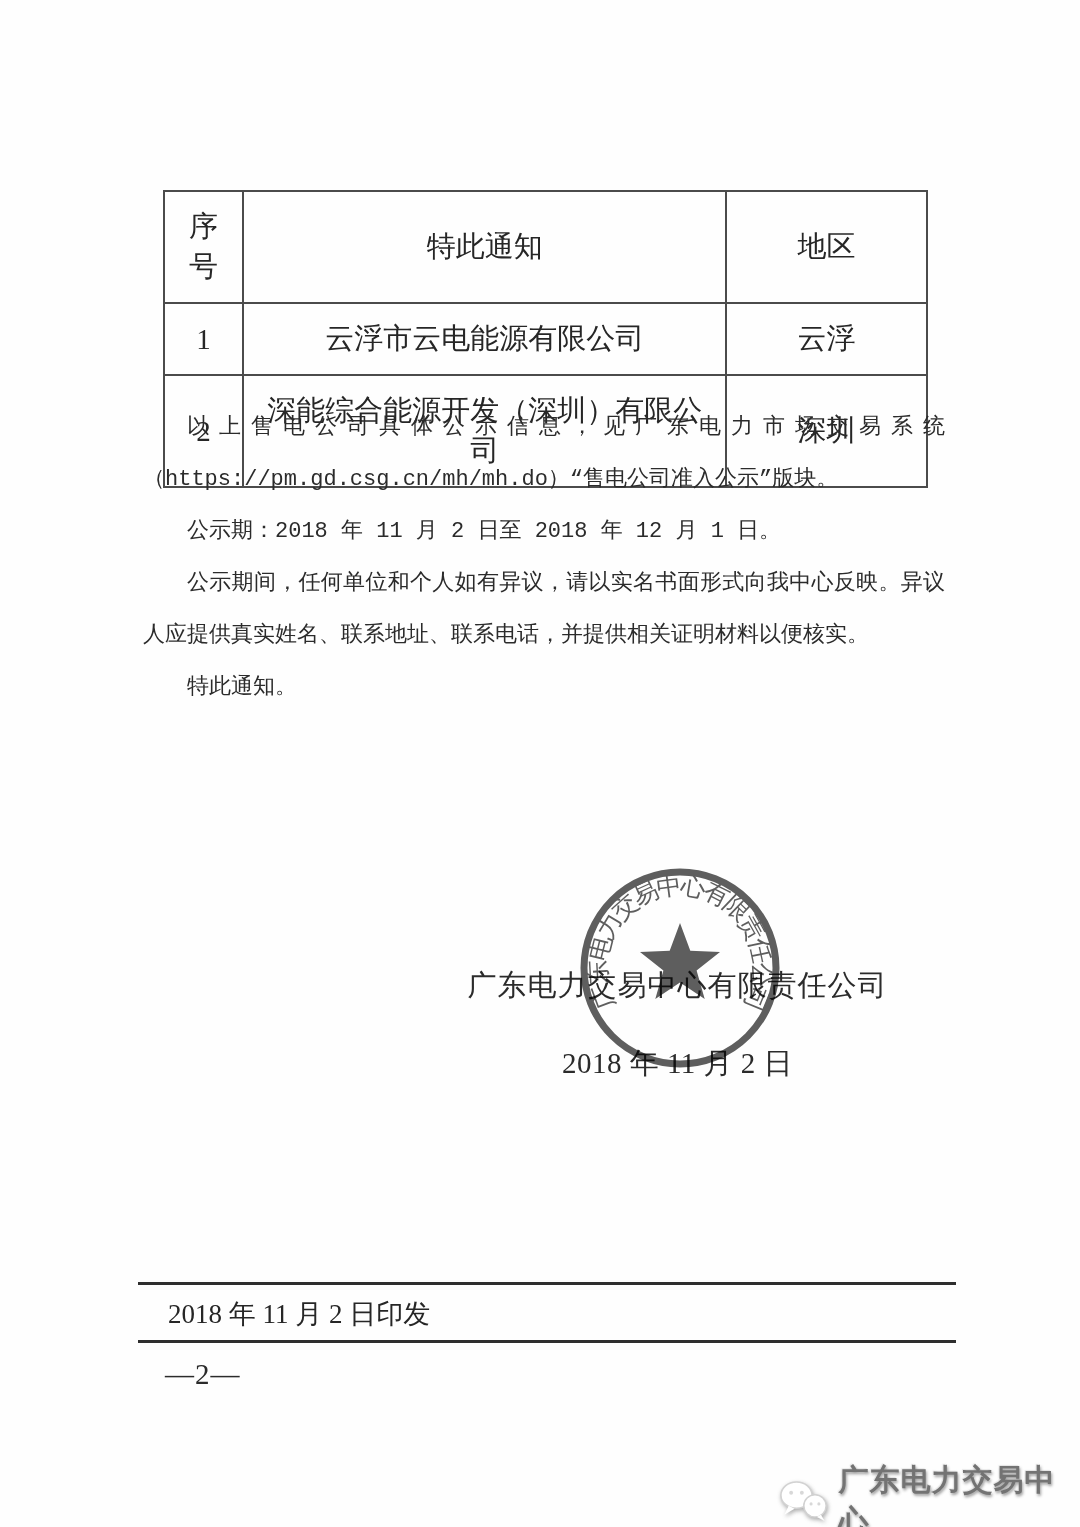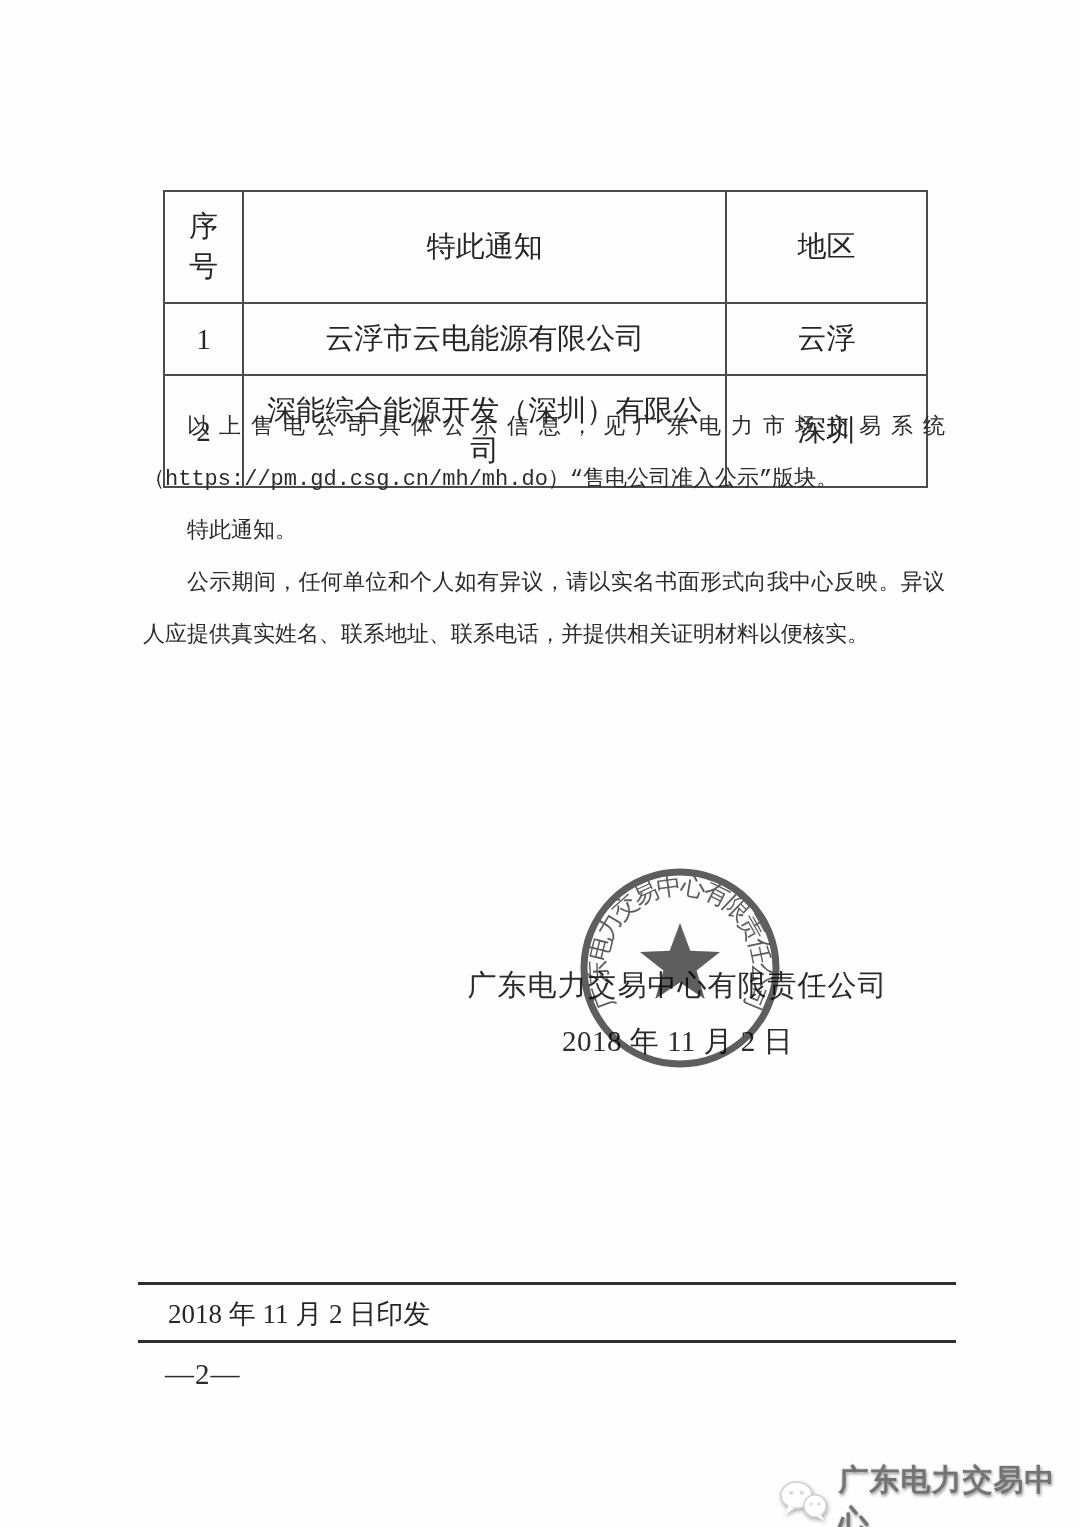--- a/index.html
+++ b/index.html
@@ -60,21 +60,21 @@
     position: absolute;
     left: 410px;
     top: 966px;
     width: 535px;
     text-align: center;
     font-size: 29px;
     letter-spacing: 1px;
     color: #2b2b2b;
   }
   .signature .sig-date {
-    margin-top: 16px;
+    margin-top: 38px;
     letter-spacing: 0.5px;
   }
 
   
   .seal {
     position: absolute;
     left: 575px;
     top: 863px;
     width: 210px;
     height: 210px;
@@ -151,22 +151,23 @@
     <tr>
       <td>2</td>
       <td>深能综合能源开发（深圳）有限公司</td>
       <td>深圳</td>
     </tr>
   </tbody>
     </table>
 
   <div class="body-text">
     <p>以上售电公司具体公示信息，见广东电力市场交易系统（https://pm.gd.csg.cn/mh/mh.do）“售电公司准入公示”版块。</p>
+    <p>公示期：2018 年 11 月 2 日至 2018 年 12 月 1 日。</p>
+    <p>公示期间，任何单位和个人如有异议，请以实名书面形式向我中心反映。异议人应提供真实姓名、联系地址、联系电话，并提供相关证明材料以便核实。</p>
     <p>特此通知。</p>
-    <p>公示期间，任何单位和个人如有异议，请以实名书面形式向我中心反映。异议人应提供真实姓名、联系地址、联系电话，并提供相关证明材料以便核实。</p>
   </div>
 
   <div class="signature">
     <div class="sig-company">广东电力交易中心有限责任公司</div>
     <div class="sig-date">2018 年 11 月 2 日</div>
   </div>
 
   <svg class="seal" viewBox="0 0 210 210" xmlns="http://www.w3.org/2000/svg">
     <g fill="none" stroke="#3a3a3a">
       <circle cx="105" cy="105" r="96" stroke-width="7"></circle>

